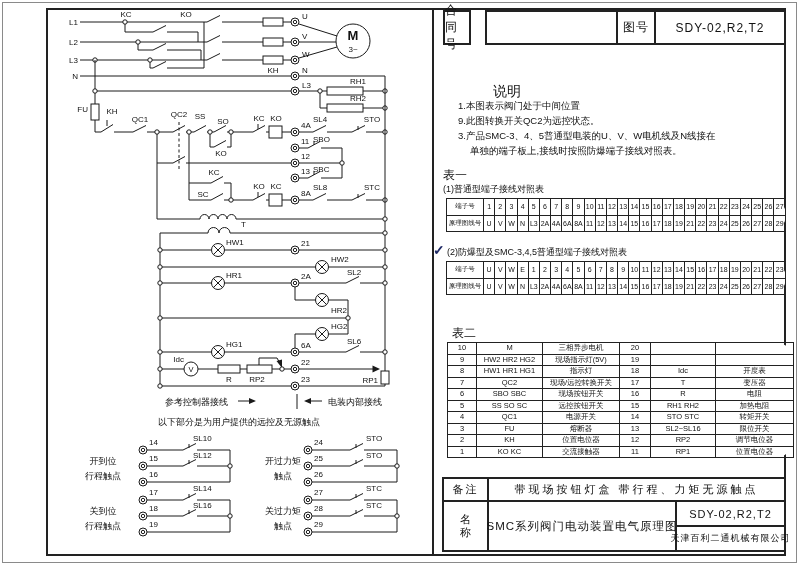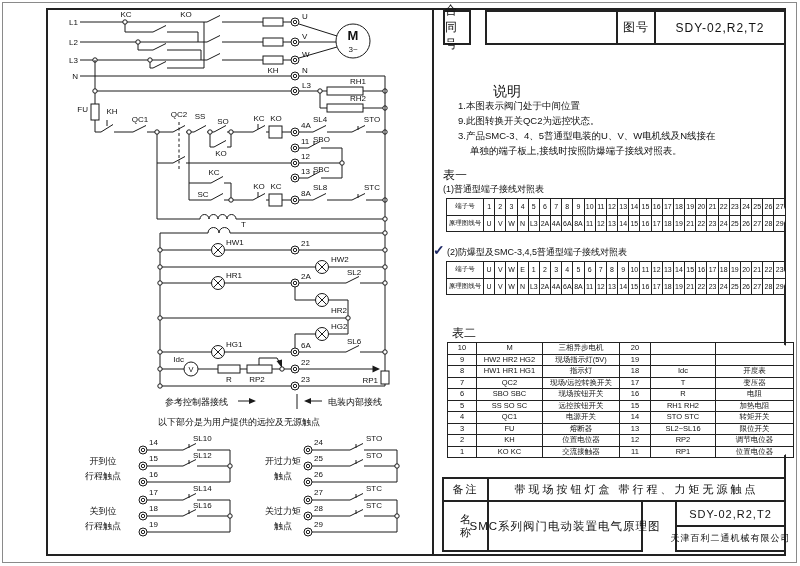--- a/index.html
+++ b/index.html
@@ -563,15 +563,15 @@
 
 <div class="abs fbox" style="left:442px;top:477px;width:47px;height:25px;font-size:11px;letter-spacing:2px;">备注</div>
 <div class="abs fbox remark-text" style="left:487px;top:477px;width:299px;height:25px;">带现场按钮灯盒 带行程、力矩无源触点</div>
 
 <div class="abs fbox" style="left:442px;top:500px;width:47px;height:52px;">
   <div class="name-label">
     <div>名</div>
     <div>称</div>
   </div>
 </div>
-<div class="abs fbox name-text" style="left:487px;top:500px;width:156px;height:52px;">SMC系列阀门电动装置电气原理图</div>
+<div class="abs fbox name-text" style="left:487px;top:500px;width:190px;height:52px;">SMC系列阀门电动装置电气原理图</div>
 <div class="abs fbox dno" style="left:675px;top:500px;width:111px;height:27px;">SDY-02,R2,T2</div>
 <div class="abs fbox company" style="left:675px;top:525px;width:111px;height:27px;">天津百利二通机械有限公司</div>
 
 </body></html>

